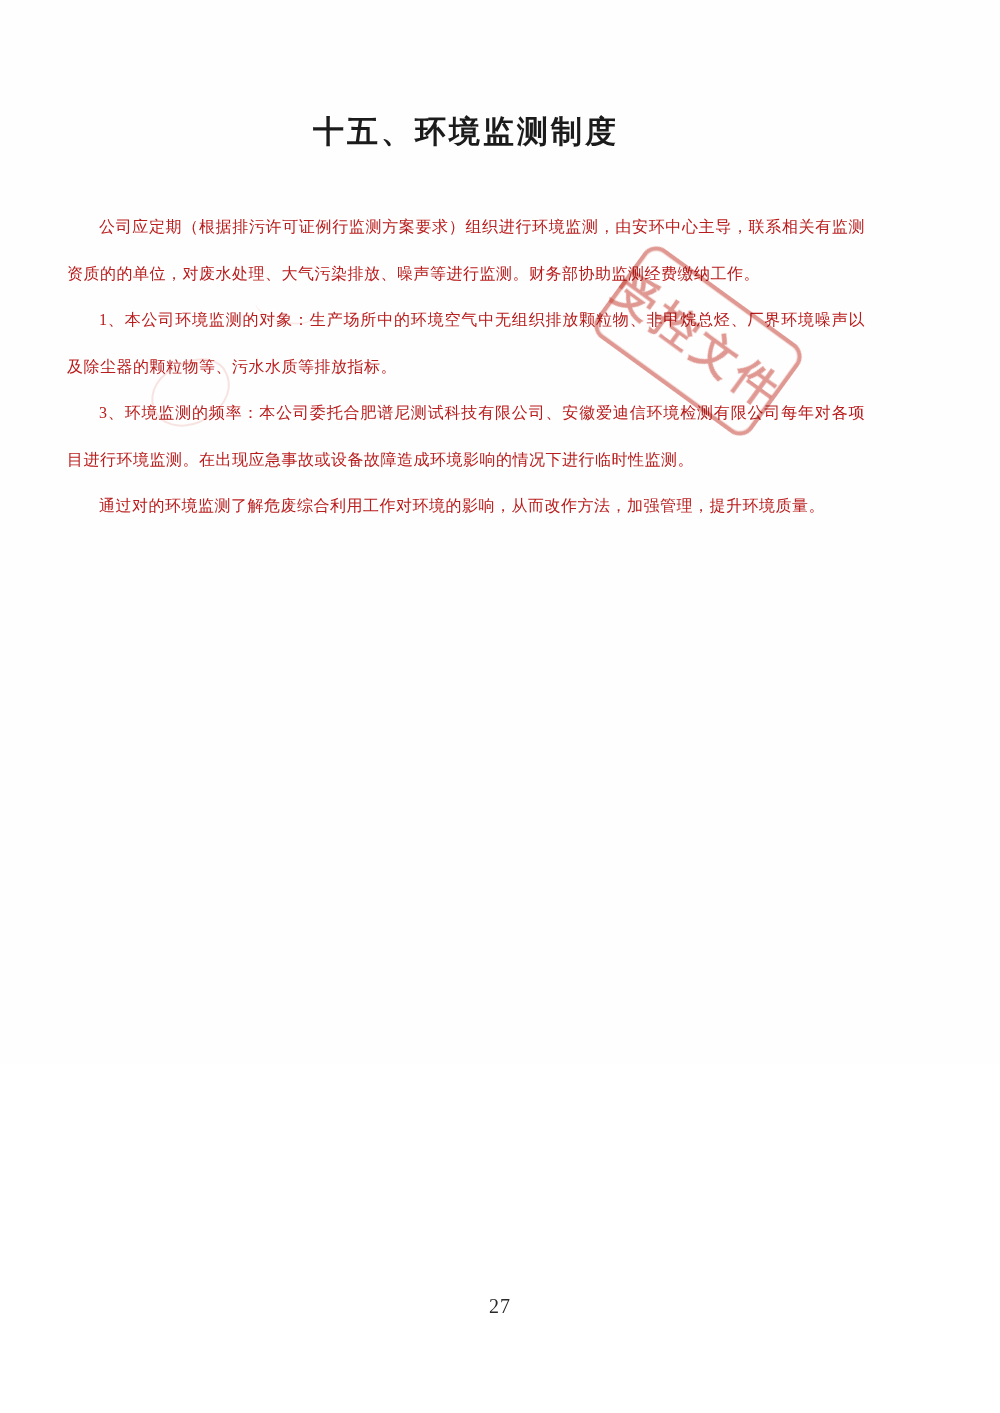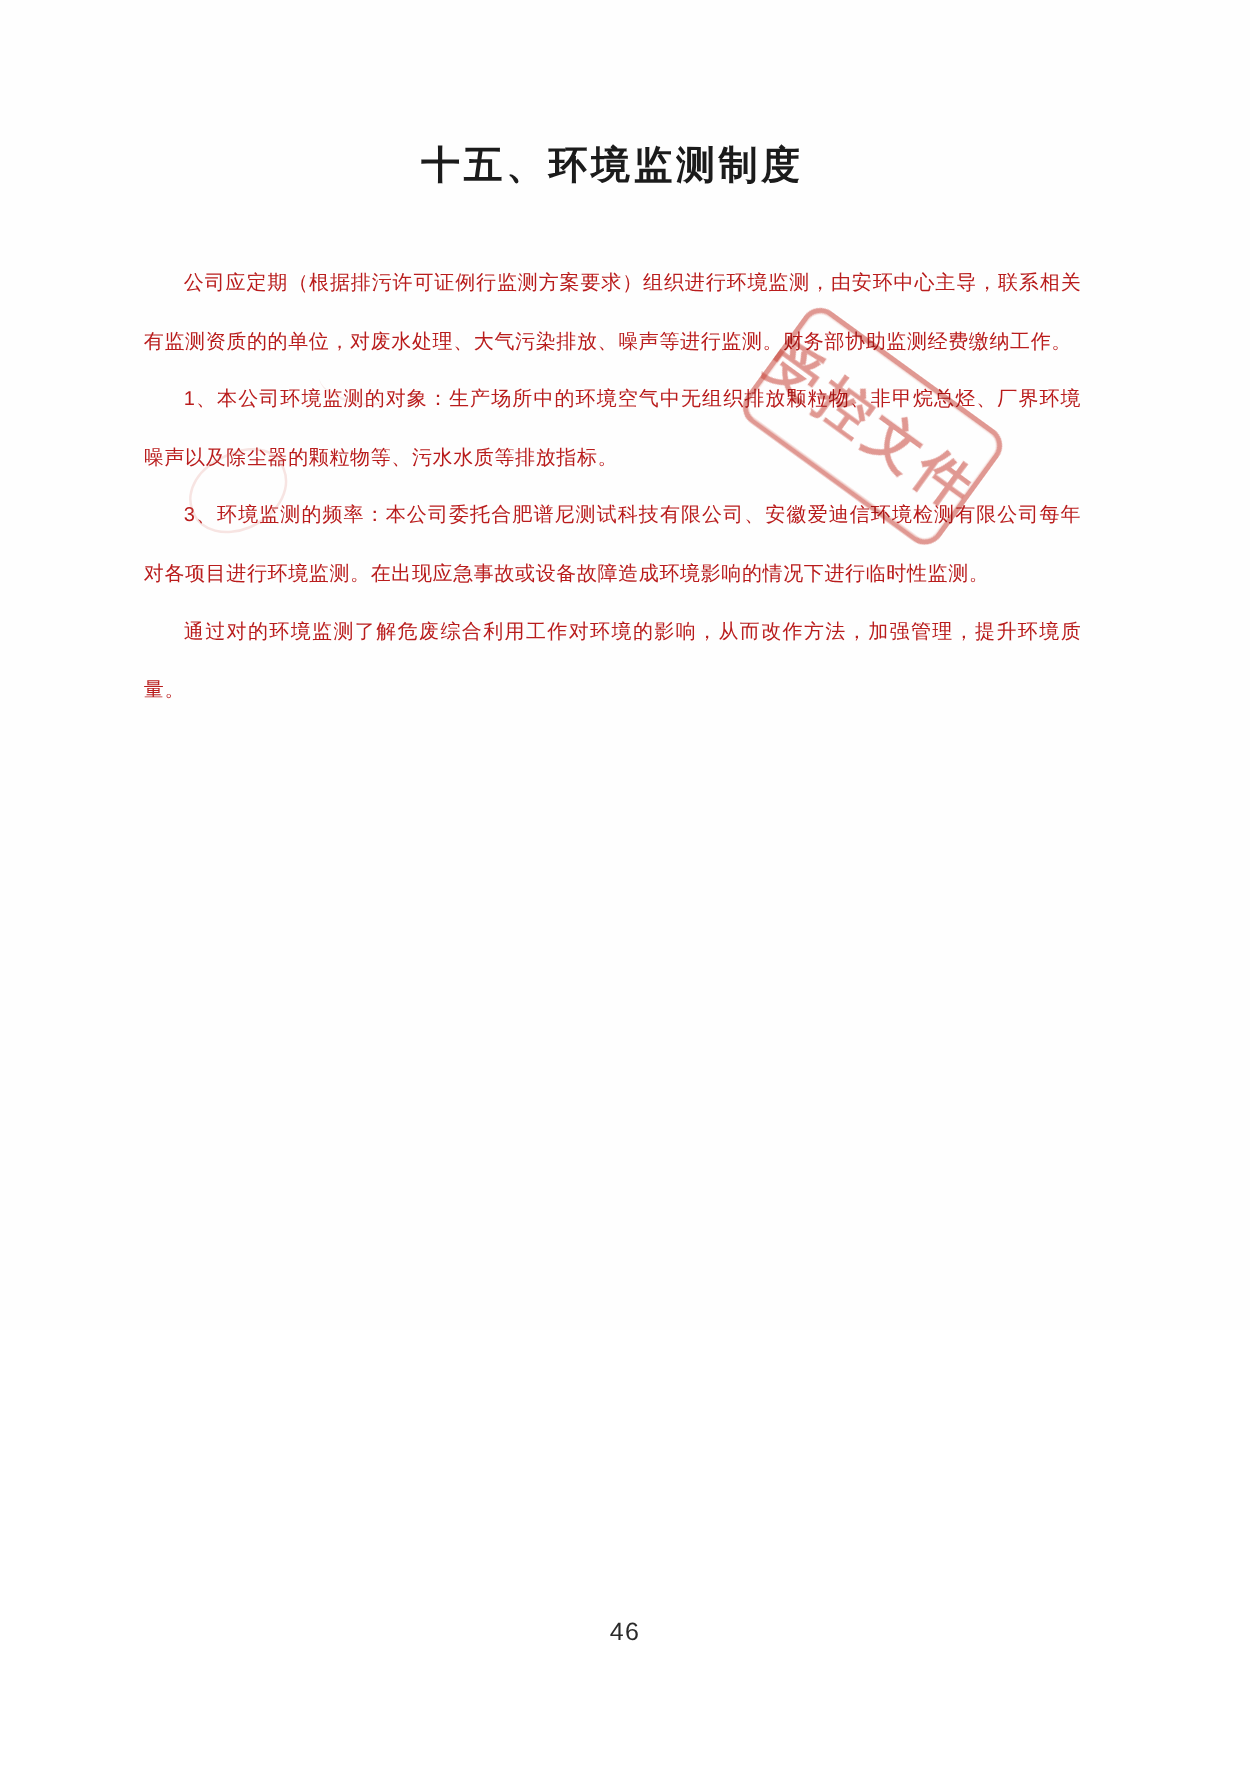--- a/index.html
+++ b/index.html
@@ -8,24 +8,24 @@
     width: 1000px;
     height: 1413px;
     background: #ffffff;
     overflow: hidden;
   }
   .page {
     position: relative;
     width: 1000px;
     height: 1064px;
     background: #fefefe;
-    font-family: Liberation Sans, sans-serif;
+    font-family: Liberation Serif, serif;
     color: #1e1e1e;
     box-sizing: border-box;
-    padding: 110px 135px 0 115px;
+    padding: 110px 135px 0 67px;
   }
   .doc-title {
     margin: 0 0 50px 0;
     text-align: center;
     font-size: 31px;
     line-height: 44px;
     font-weight: bold;
     letter-spacing: 3px;
     color: #1b1b1b;
   }
@@ -115,15 +115,15 @@
 
   <p class="para">通过对的环境监测了解危废综合利用工作对环境的影响，从而改作方法，加强管理，提升环境质量。</p>
 
   <div class="stamp">
     <span class="stamp-text">受控文件</span>
   </div>
 
   <div class="ink-smudge"></div>
   <div class="ink-smudge2"></div>
 
-  <div class="page-number">46</div>
+  <div class="page-number">27</div>
 
 </div>
 
 </body></html>

